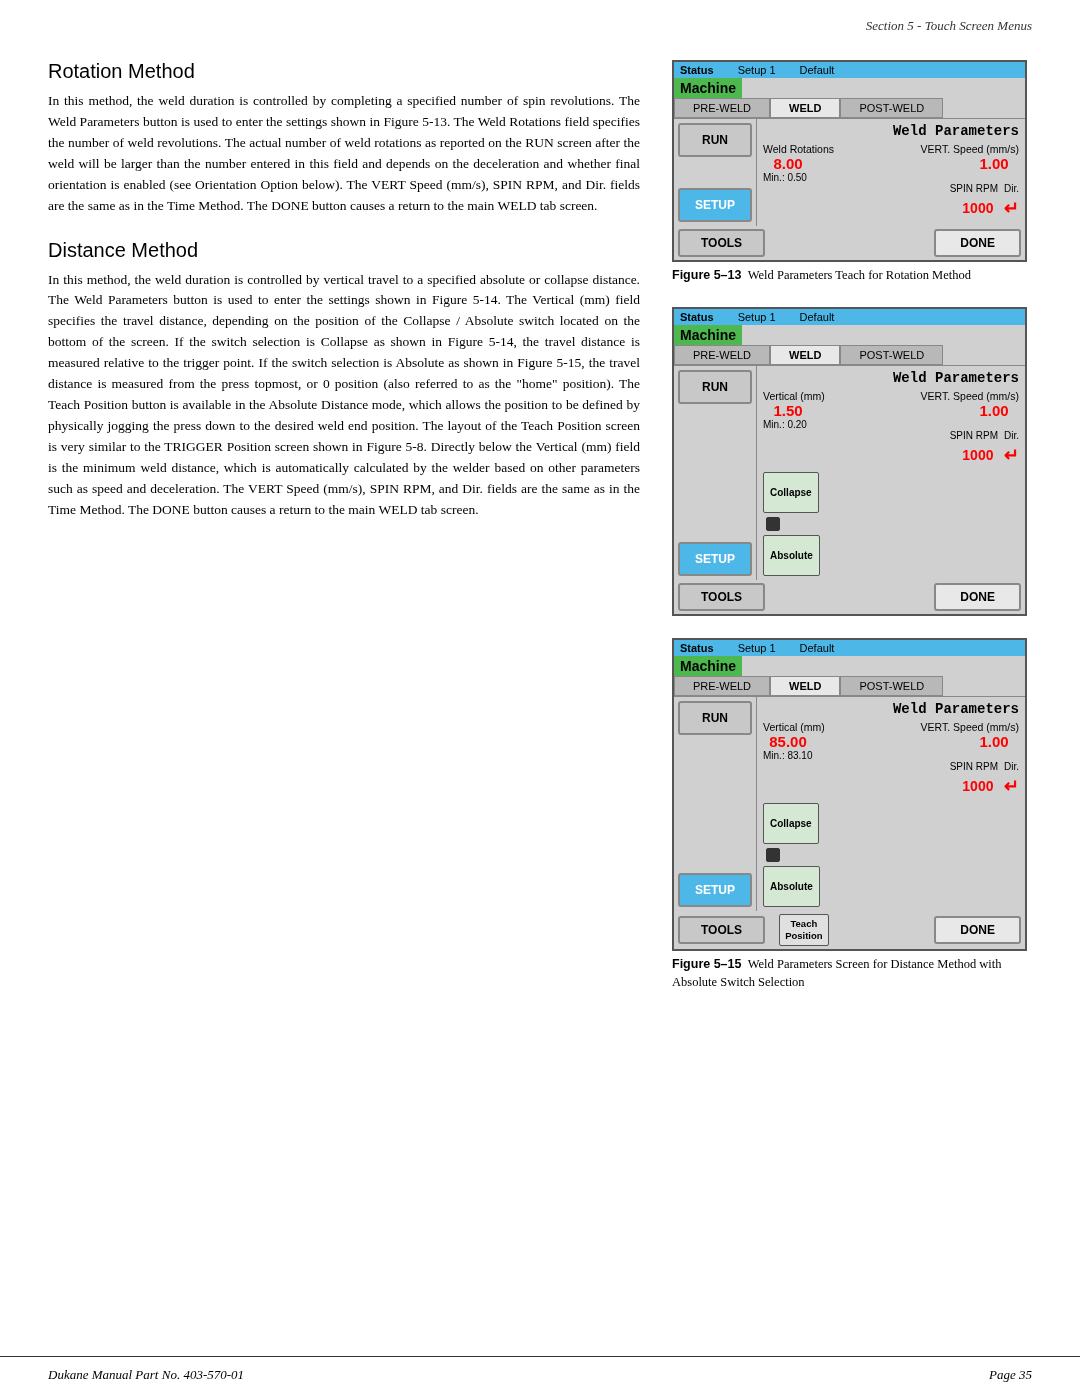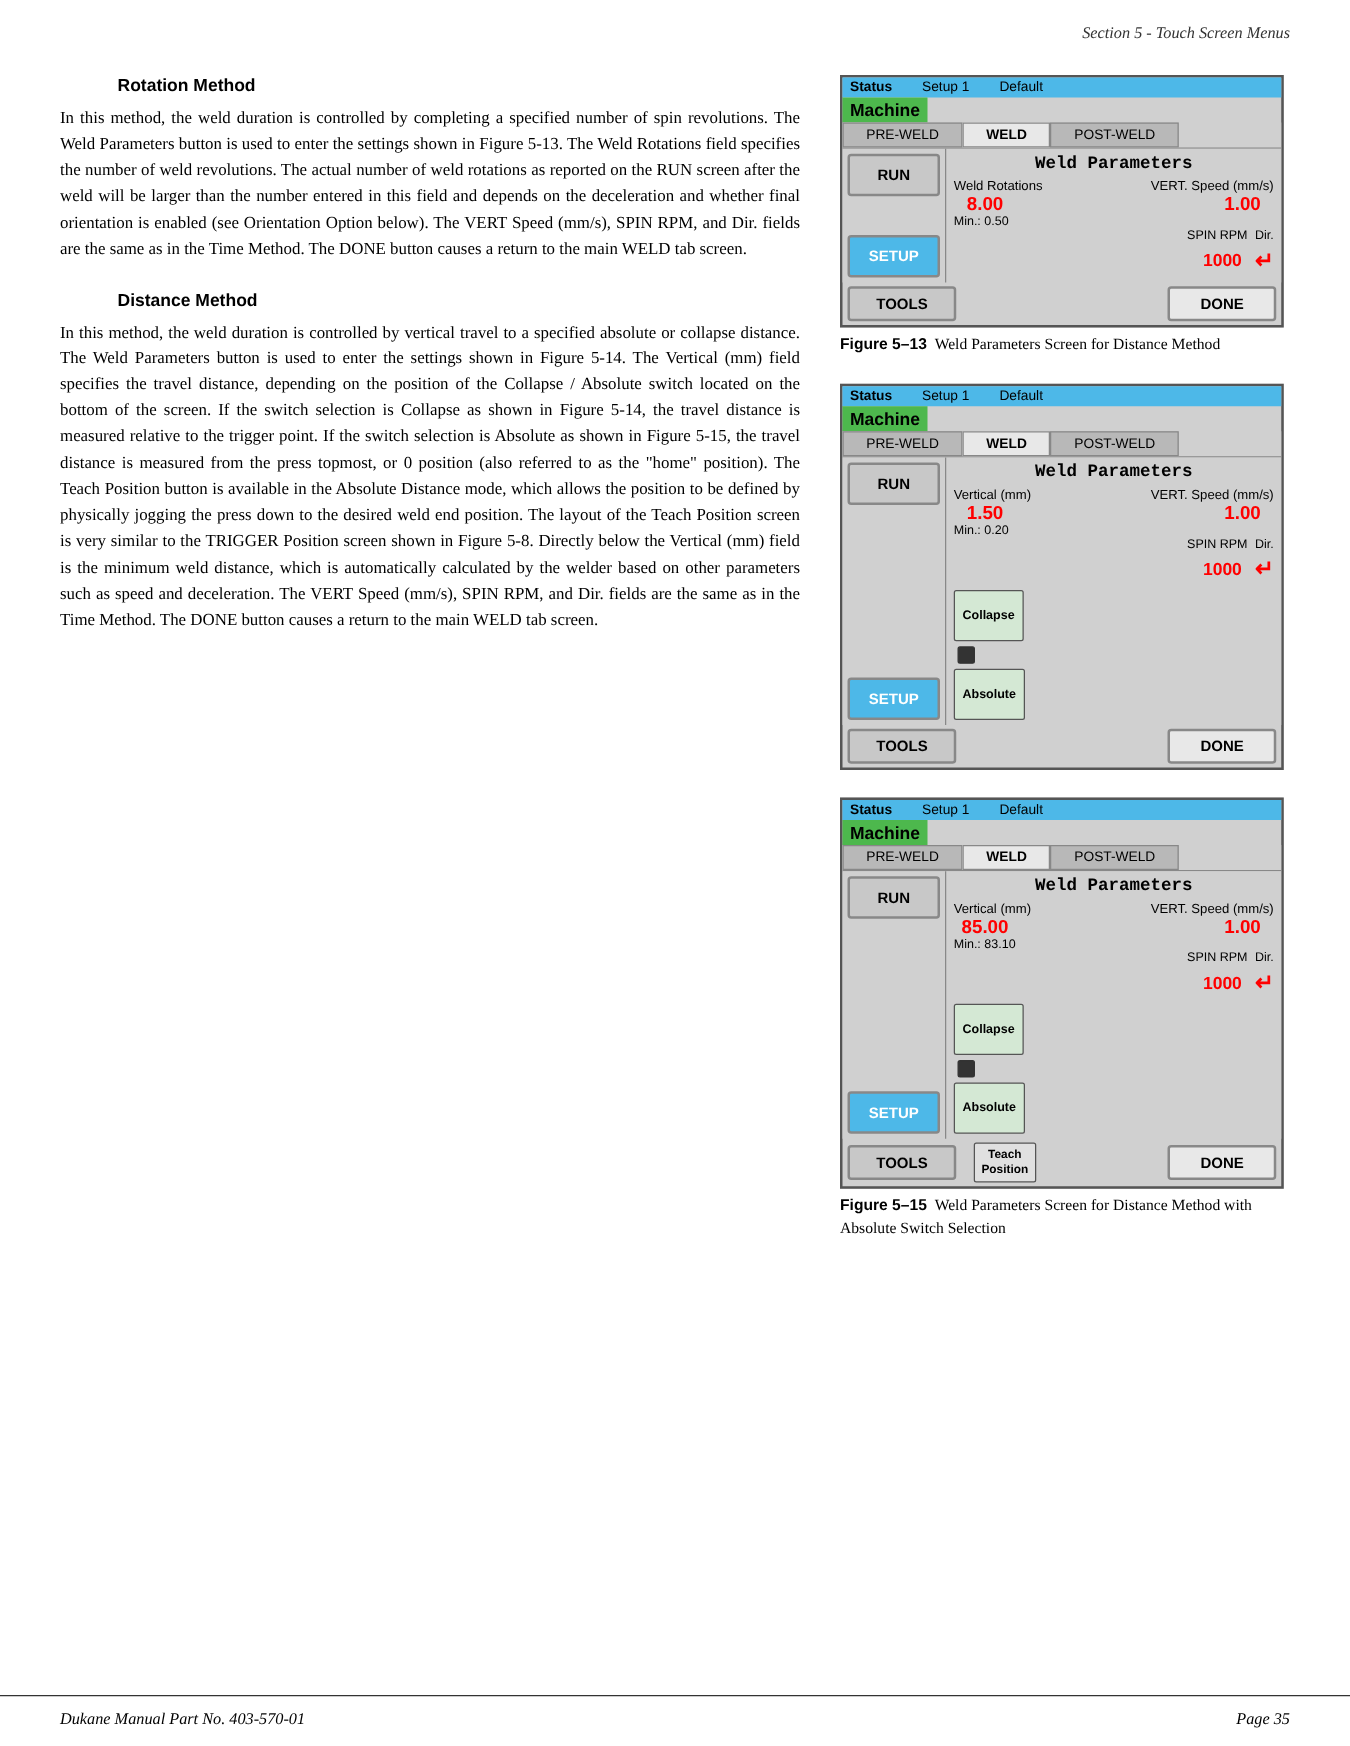--- a/index.html
+++ b/index.html
@@ -49,25 +49,24 @@
     .figures-column {
       flex: 0 0 360px;
       width: 360px;
       display: flex;
       flex-direction: column;
       gap: 22px;
     }
 
     h2 {
       font-family: Arial, Helvetica, sans-serif;
-      font-size: 14px;
-      font-weight: bold;
+      font-size: 20px;
+      font-weight: normal;
       margin-bottom: 8px;
       margin-top: 0;
-      margin-left: 46px;
     }
 
     p {
       font-size: 13.5px;
       line-height: 1.55;
       text-align: justify;
       margin-bottom: 0;
     }
 
     .section-gap {
@@ -181,21 +180,21 @@
       flex: 1;
       display: flex;
       flex-direction: column;
       padding: 4px 6px;
     }
 
     .weld-params-title {
       font-size: 14px;
       font-weight: bold;
       font-family: 'Courier New', monospace;
-      text-align: center;
+      text-align: right;
       margin-bottom: 4px;
       color: #000;
     }
 
     .params-label {
       font-size: 10.5px;
       color: #000;
     }
 
     .params-value {
@@ -414,21 +413,21 @@
           </div>
 
           <div class="bottom-bar">
             <div class="tools-btn">TOOLS</div>
             <div style="flex:1"></div>
             <div class="done-btn">DONE</div>
           </div>
         </div>
         <div class="figure-caption">
           <strong>Figure 5–13</strong>
-          &nbsp;<span>Weld Parameters Screen for Distance Method</span>
+          &nbsp;<span>Weld Parameters Teach for Rotation Method</span>
         </div>
       </div>
 
       <div>
         <div class="screen-ui">
           <div class="screen-top-bar">
             <span class="status-label">Status</span>
             <span class="setup-label">Setup 1</span>
             <span class="setup-label">Default</span>
           </div>

